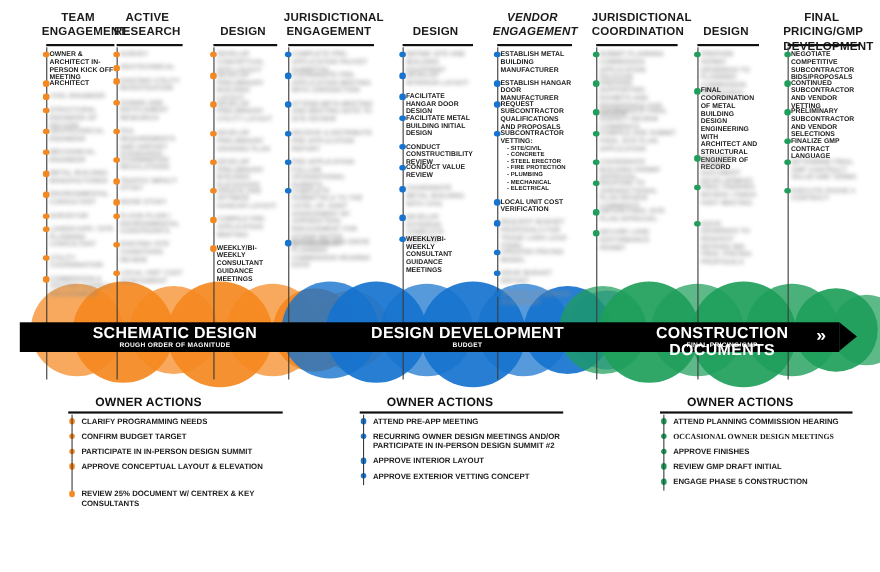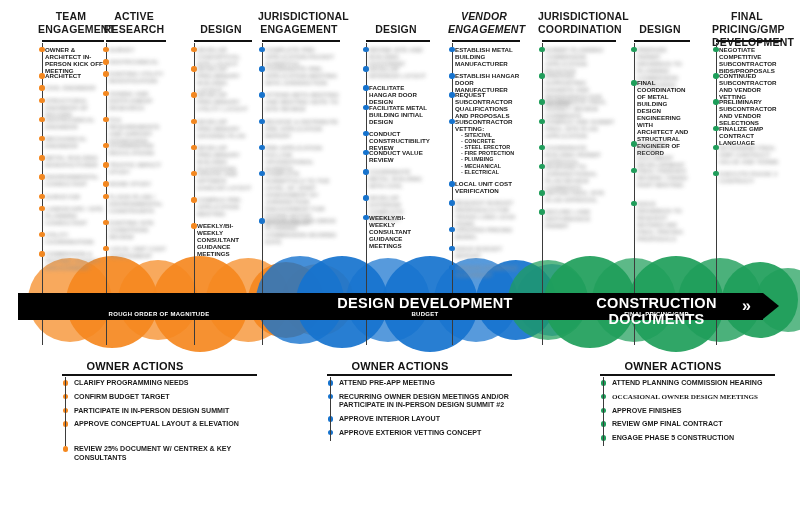--- a/index.html
+++ b/index.html
@@ -473,20 +473,21 @@
         </div>
         <div class="item blur" style="top: 170px;">
           <span class="dot" style="background: rgb(30, 158, 90); left: 1.2px;"></span>
           <span class="itxt">EXECUTE PHASE 3 CONTRACT</span>
         </div>
       </div>
     </div>
   <div id="banner">
       <div class="banner" style="width: 745px;">
         <div class="banner-seg" style="left: 0px; width: 282px;">
+          <div class="banner-title">SCHEMATIC DESIGN</div>
           <div class="banner-sub">ROUGH ORDER OF MAGNITUDE</div>
         </div>
         <div class="banner-seg" style="left: 532px; width: 213px;">
           <div class="banner-title">CONSTRUCTION DOCUMENTS</div>
           <div class="banner-sub">FINAL PRICING/GMP</div>
         </div>
         <div class="banner-seg" style="left: 282px; width: 250px;">
           <div class="banner-title">DESIGN DEVELOPMENT</div>
           <div class="banner-sub">BUDGET</div>
         </div>
@@ -551,21 +552,21 @@
         <div class="oa-item" style="top: 32.8px; font-family: Liberation Serif, serif;">
           <span class="oa-dot" style="background: rgb(30, 158, 90);"></span>
           <span class="oa-txt">OCCASIONAL OWNER DESIGN MEETINGS</span>
         </div>
         <div class="oa-item" style="top: 46.6px;">
           <span class="oa-dot" style="background: rgb(30, 158, 90);"></span>
           <span class="oa-txt">APPROVE FINISHES</span>
         </div>
         <div class="oa-item" style="top: 60.4px;">
           <span class="oa-dot" style="background: rgb(30, 158, 90);"></span>
-          <span class="oa-txt">REVIEW GMP FINAL CONTRACT</span>
+          <span class="oa-txt">REVIEW GMP DRAFT INITIAL</span>
         </div>
         <div class="oa-item" style="top: 74.2px;">
           <span class="oa-dot" style="background: rgb(30, 158, 90);"></span>
           <span class="oa-txt">ENGAGE PHASE 5 CONSTRUCTION</span>
         </div>
         <div class="oa-line" style="height: 69px;"></div>
       </div>
     </div>
 </div>
 

